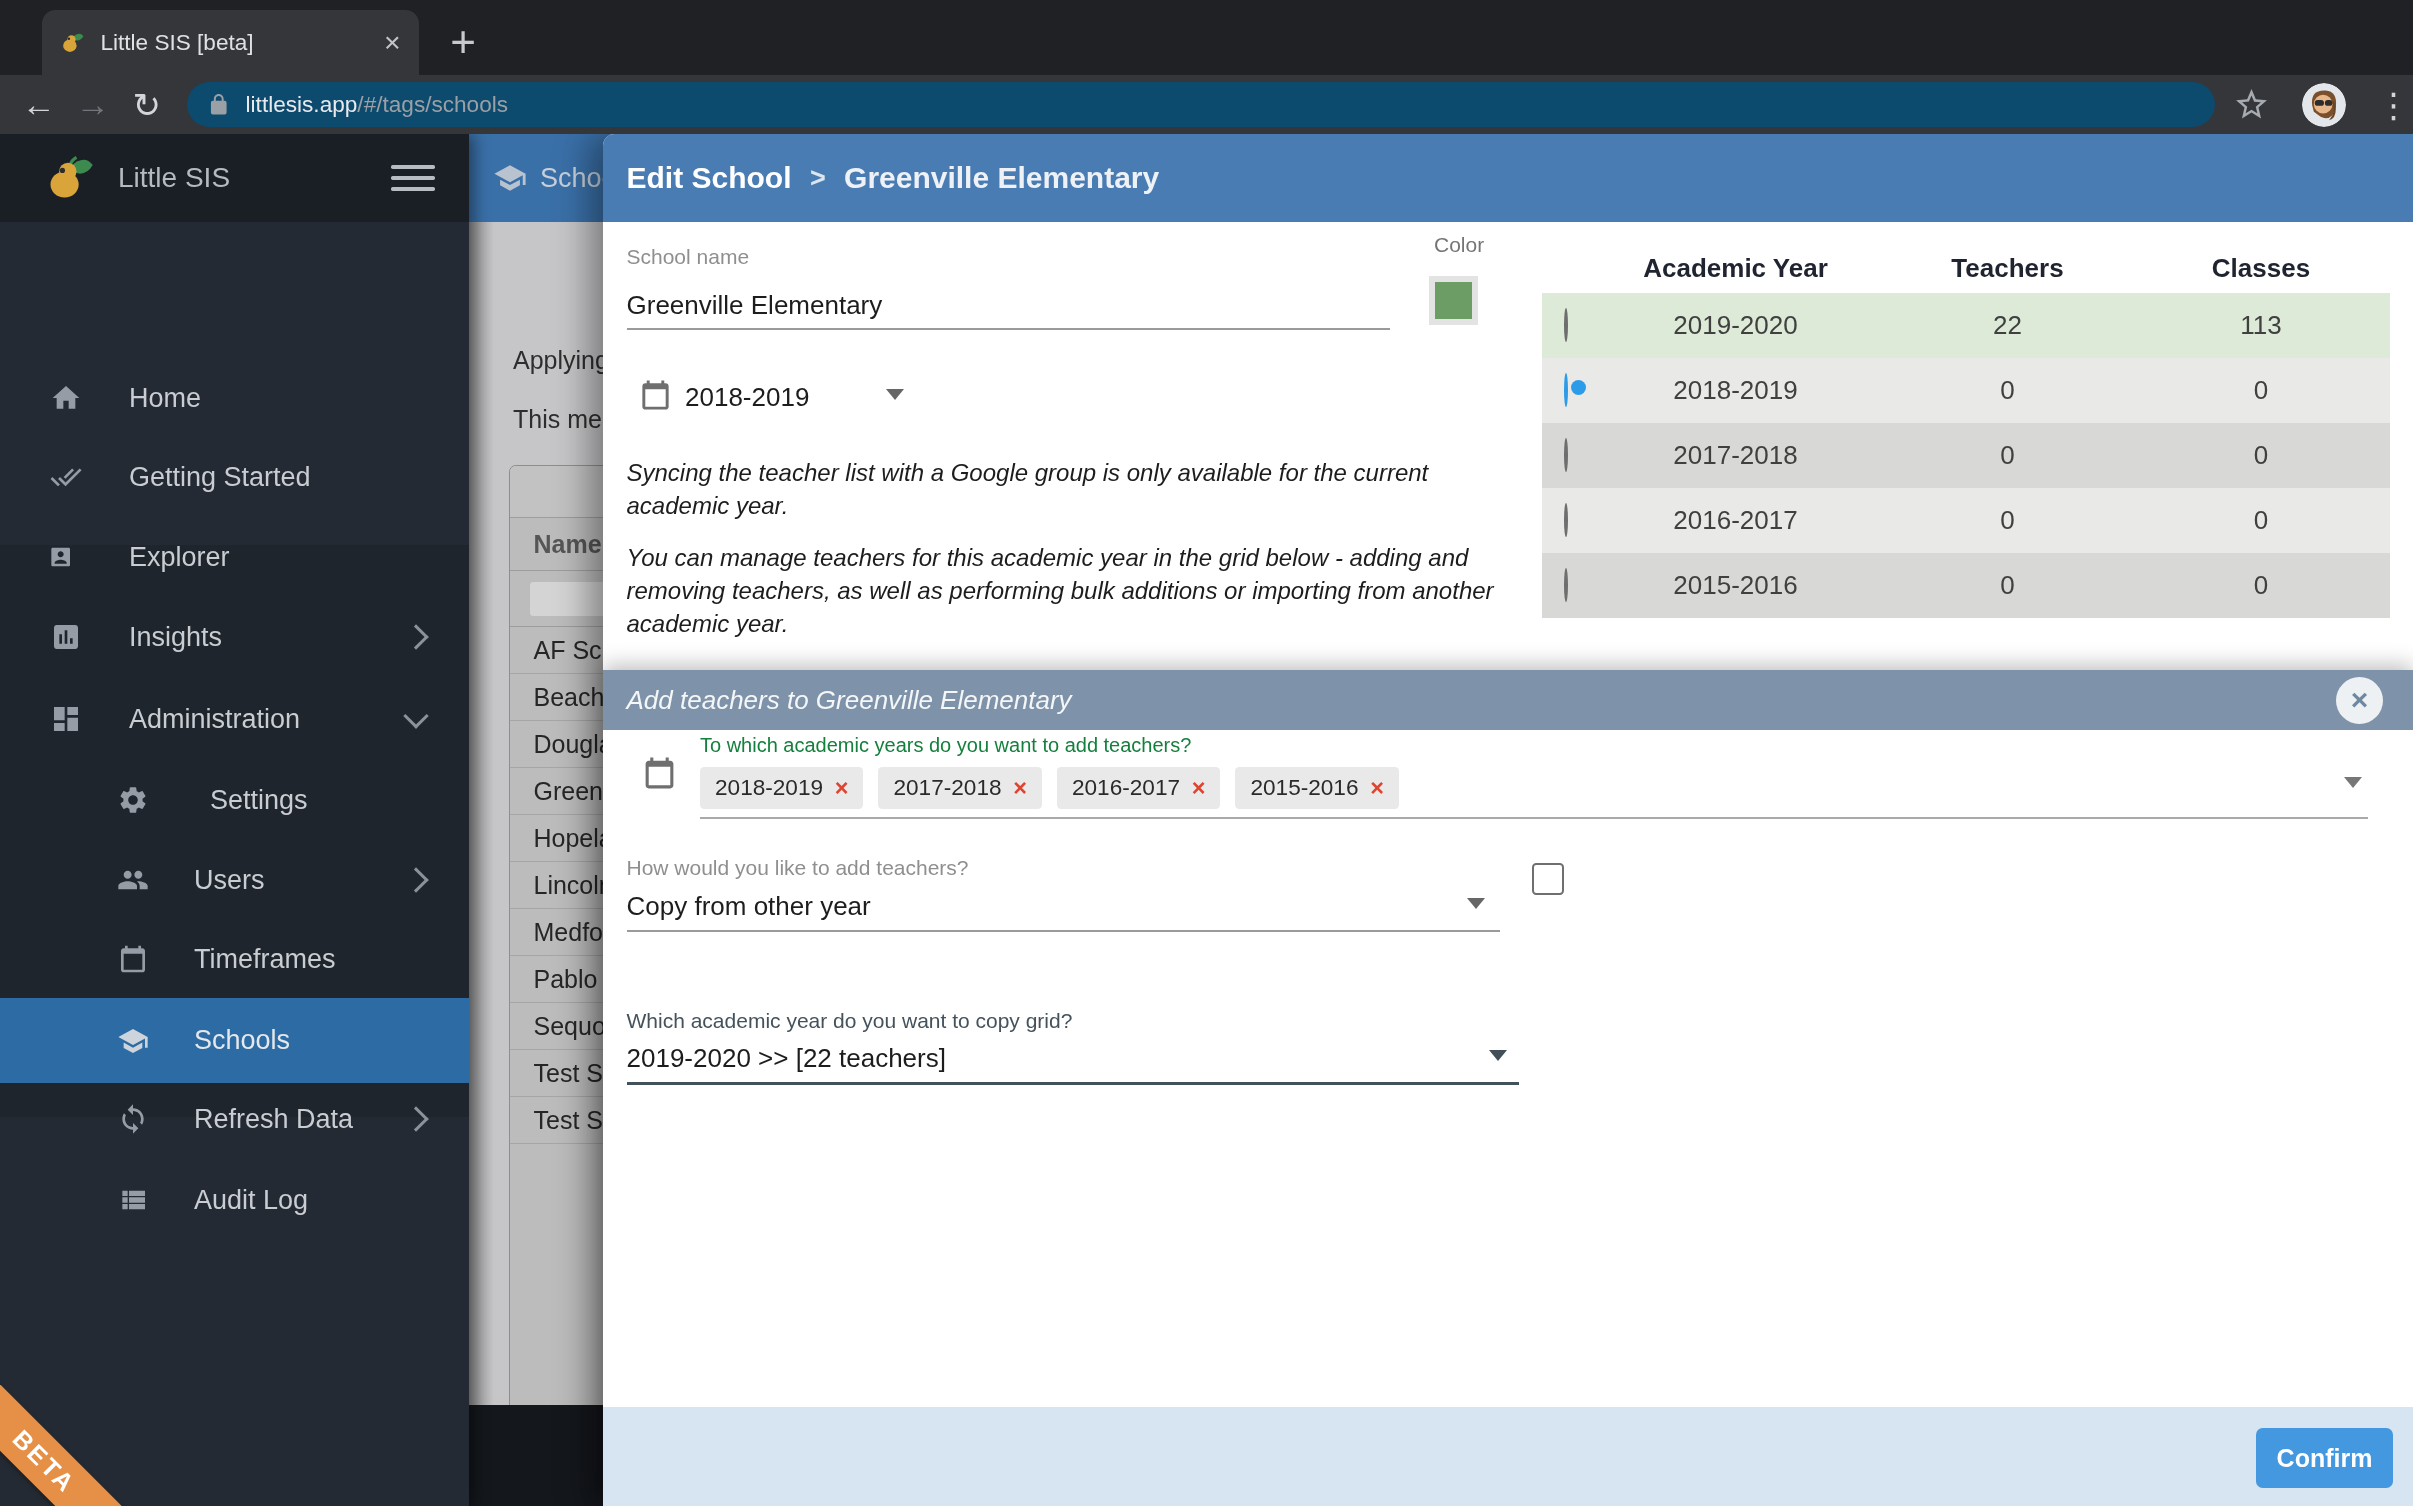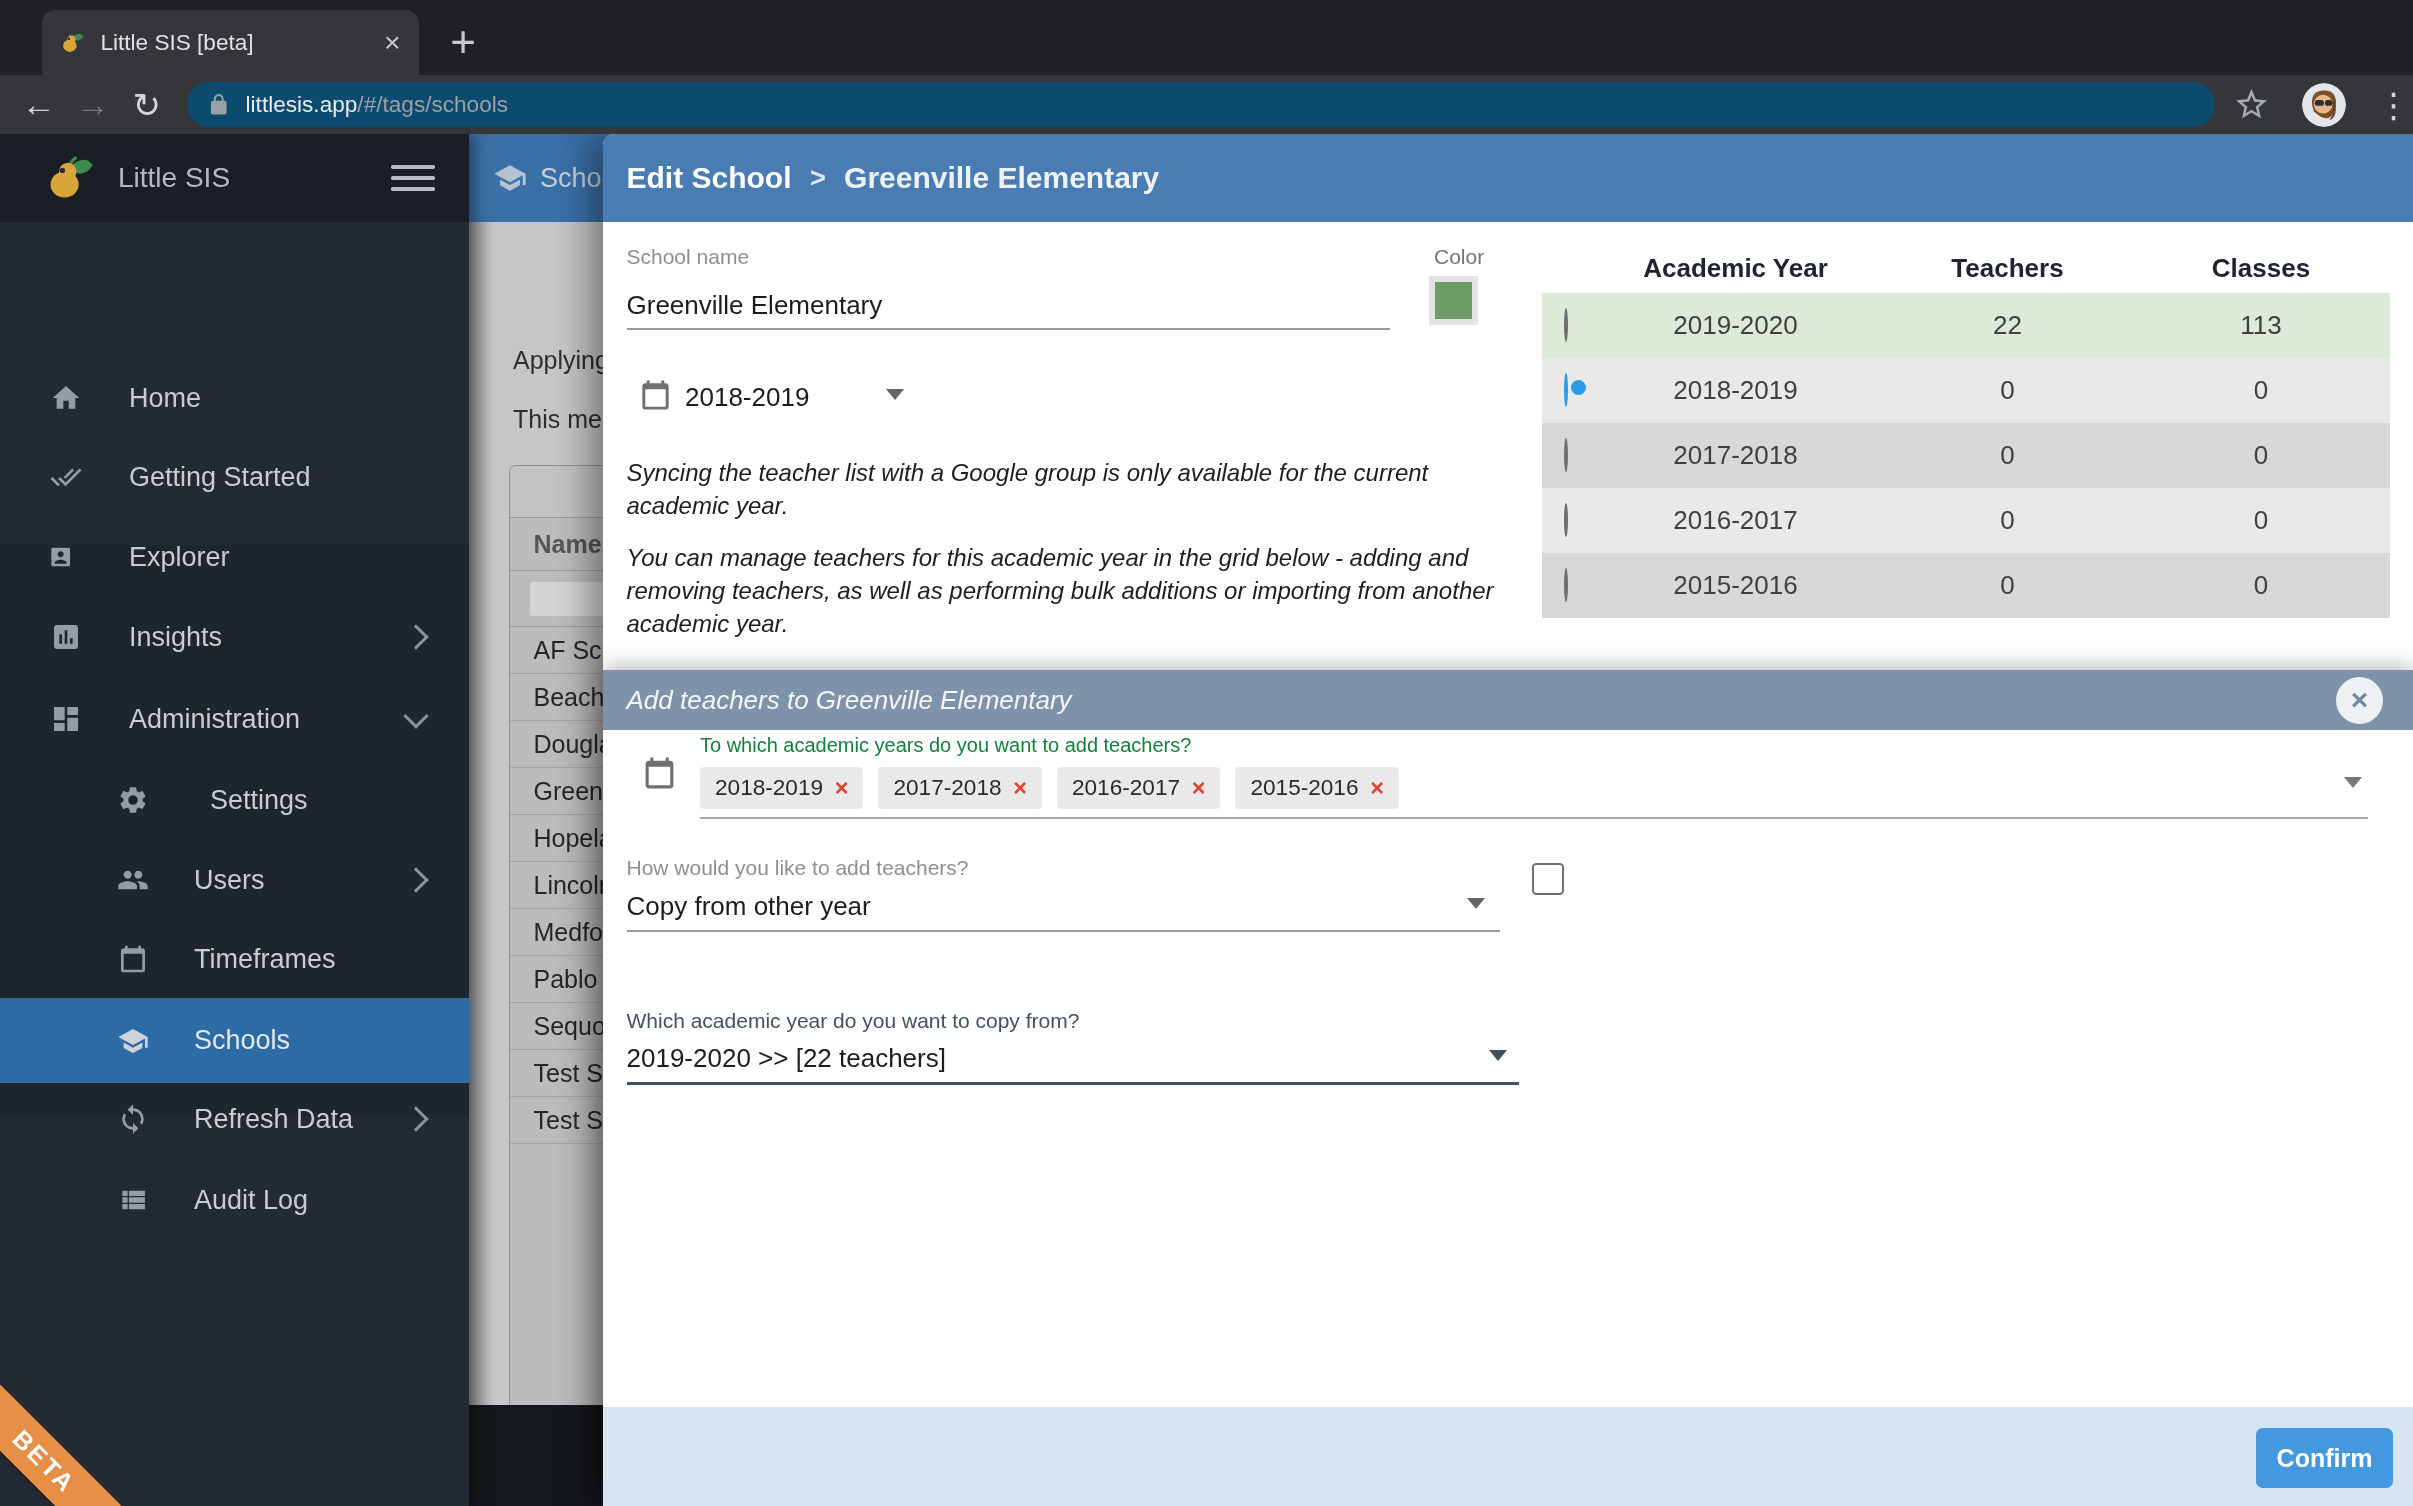--- a/index.html
+++ b/index.html
@@ -291,21 +291,21 @@
     <div class="modal-header">
       <span class="modal-title">Edit School</span>
       <span class="modal-crumb-sep">&gt;</span>
       <span class="modal-school">Greenville Elementary</span>
     </div>
 
     <div class="fld-label" style="left:23.5px;top:111px;">School name</div>
     <div class="fld-value" style="left:23.5px;top:156px;">Greenville Elementary</div>
     <div class="fld-line" style="left:23.5px;top:194px;width:763px;"></div>
 
-    <div class="fld-label" style="left:831px;top:111px;color:#757575;">Color</div>
+    <div class="fld-label" style="left:831px;top:99px;color:#757575;">Color</div>
     <div class="color-frame">
       <div class="color-swatch" style="background:#6b9d64;"></div>
     </div>
 
     <svg class="cal-icon" style="left:35px;top:241px;width:35px;height:40px;" viewBox="0 0 24 24" fill="currentColor">
         <path d="M19 4h-1V2h-2v2H8V2H6v2H5c-1.1 0-2 .9-2 2v14c0 1.1.9 2 2 2h14c1.1 0 2-.9 2-2V6c0-1.1-.9-2-2-2zm0 16H5V8h14v12z"></path>
       </svg>
     <div class="fld-value" style="left:82px;top:248px;">2018-2019</div>
     <div class="tri" style="left:283px;top:255px;"></div>
 
@@ -383,21 +383,21 @@
     <div class="tri" style="left:1741px;top:107px;border-top-color:#777;"></div>
     <div class="fld-line" style="left:97px;top:147px;width:1668px;background:#a9a9a9;"></div>
 
     <div class="fld-label" style="left:23.5px;top:186px;">How would you like to add teachers?</div>
     <div class="fld-value" style="left:23.5px;top:221px;">Copy from other year</div>
     <div class="tri" style="left:864px;top:228px;"></div>
     <div class="fld-line" style="left:23.5px;top:260px;width:873px;"></div>
 
     <div class="checkbox"></div>
 
-    <div class="fld-label dark-label" style="left:23.5px;top:339px;">Which academic year do you want to copy from?</div>
+    <div class="fld-label dark-label" style="left:23.5px;top:339px;">Which academic year do you want to copy grid?</div>
     <div class="fld-value" style="left:23.5px;top:373px;">2019-2020 &gt;&gt; [22 teachers]</div>
     <div class="tri" style="left:886px;top:380px;border-top-color:#424f58;"></div>
     <div class="fld-line dark-line" style="left:23.5px;top:412px;width:892px;"></div>
 
     <div class="dialog-footer">
       <button class="confirm-btn">Confirm</button>
     </div>
   </div>
 
   <div class="tabstrip">

